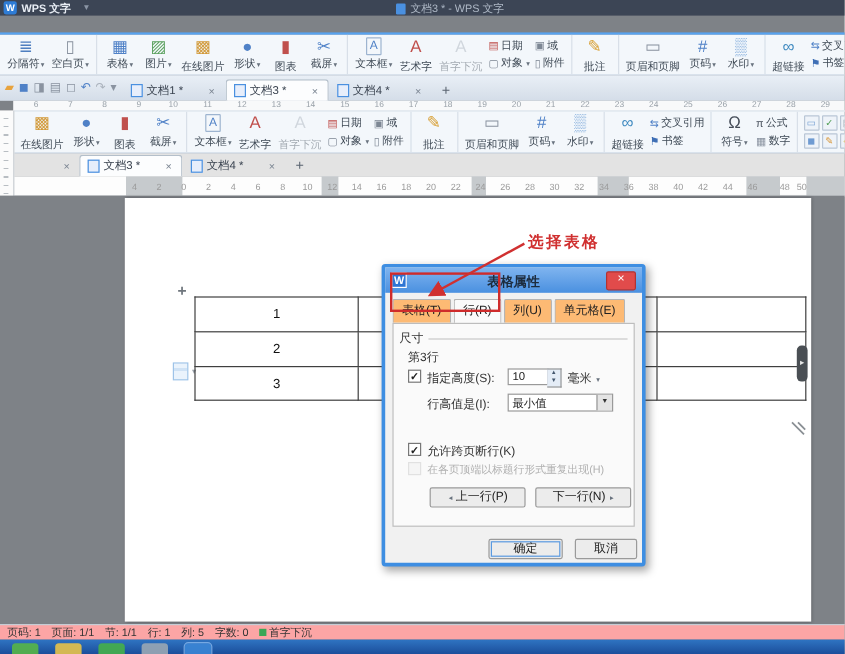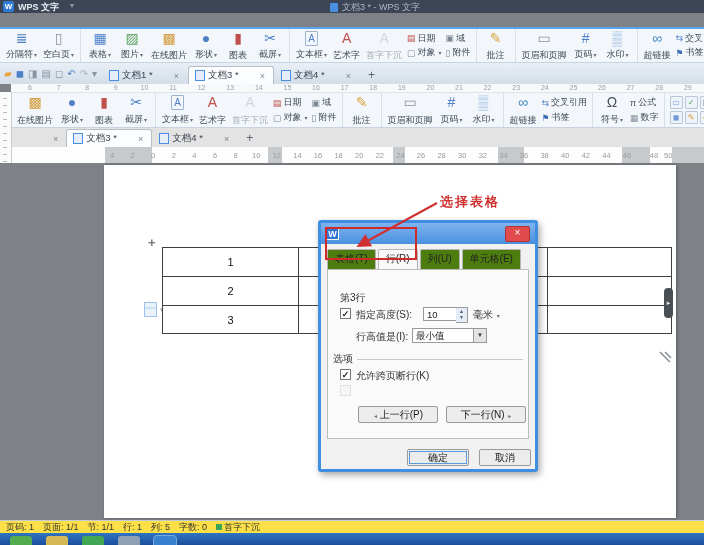--- a/index.html
+++ b/index.html
@@ -63,40 +63,40 @@
   #anchor-icon{position:absolute;left:40px;top:137px;width:11px;height:13px;border:1px solid #9ec3e8;background:linear-gradient(#eaf3fc 30%,#cfe2f5 30%,#cfe2f5 45%,#eaf3fc 45%);}
   #anchor-caret{position:absolute;left:56px;top:141px;color:#9aa2aa;font-size:7px;}
   #drag-handle{position:absolute;left:560px;top:123px;width:9px;height:30px;background:#4a4f54;border-radius:4px;color:#e8e8e8;font-size:7px;text-align:center;line-height:30px;cursor:ns-resize;}
   
   #dialog{position:absolute;left:318px;top:220px;width:220px;height:252px;background:#f1f1f1;border:3px solid #3e8ee2;border-radius:3px;box-shadow:2px 3px 7px rgba(0,0,0,.35);box-sizing:border-box;}
   #dlg-title{position:absolute;left:0;top:0;right:0;height:21px;background:linear-gradient(#7fb4ef,#4a90e0);}
   #dlg-logo{position:absolute;left:5px;top:4px;width:13px;height:13px;background:#2e75d4;border:1px solid #fff;color:#fff;font-size:9px;font-weight:bold;text-align:center;line-height:12px;box-sizing:border-box;}
   #dlg-title-text{position:absolute;left:0;right:0;top:4px;text-align:center;font-size:11px;font-weight:bold;color:#1d2c3e;}
   #dlg-close{position:absolute;right:5px;top:3px;width:23px;height:14px;background:#e14b4b;border:1px solid #b23333;border-radius:2px;color:#fff;font-size:10px;line-height:12px;text-align:center;cursor:default;}
   #dlg-tabs{position:absolute;left:6px;top:27px;right:6px;height:19px;display:flex;gap:2px;align-items:flex-end;}
-  .dlgtab{font-size:10px;color:#222;background:#4d7c0f;border:1px solid #b5b5b5;border-bottom:none;padding:2px 7px 3px 7px;border-radius:2px 2px 0 0;cursor:default;white-space:nowrap;}
+  .dlgtab{font-size:10px;color:#222;background:#fdba74;border:1px solid #b5b5b5;border-bottom:none;padding:2px 7px 3px 7px;border-radius:2px 2px 0 0;cursor:default;white-space:nowrap;}
   .dlgtab.act{background:#fafafa;position:relative;top:1px;padding-bottom:4px;}
   #dlg-body{position:absolute;left:6px;top:46px;right:6px;bottom:30px;background:#fafafa;border:1px solid #bdbdbd;}
   .grp{position:absolute;left:5px;right:5px;display:flex;align-items:center;gap:4px;font-size:10px;color:#333;}
   .grp .gline{flex:1;height:1px;background:#c9c9c9;}
   .dtext{position:absolute;font-size:10px;color:#333;white-space:nowrap;}
   .chk{position:absolute;width:11px;height:11px;background:#fff;border:1px solid #777;font-size:9px;font-weight:bold;color:#222;line-height:10px;text-align:center;cursor:default;box-sizing:border-box;}
   .chk.dis{background:#f0f0f0;border-color:#c5c5c5;}
   .spin{position:absolute;width:34px;height:14px;background:#fff;border:1px solid #999;font-size:9.5px;color:#222;padding:1px 3px 0 3px;box-sizing:border-box;}
   .spinbtns{position:absolute;width:11px;height:14px;border:1px solid #999;border-left:none;background:#e4ecf6;font-size:5px;line-height:6px;text-align:center;color:#44576e;cursor:default;}
   .combo{position:absolute;height:15px;background:#fff;border:1px solid #999;font-size:9.5px;color:#222;padding:1px 3px;box-sizing:border-box;cursor:default;}
   .combo .cbtn{position:absolute;right:0;top:0;bottom:0;width:12px;background:#e4e4e4;border-left:1px solid #999;font-size:6px;text-align:center;line-height:13px;color:#333;}
   .dbtn{position:absolute;height:17px;background:#ececec;border:1px solid #9a9a9a;border-radius:2px;font-size:10px;color:#222;text-align:center;line-height:15px;cursor:default;box-sizing:border-box;}
   #btn-ok{outline:1px solid #5a9ae0;outline-offset:-3px;}
   #red-box{position:absolute;left:4px;top:4px;width:88px;height:29px;border:2px solid #cf2b2b;}
   
   #annotation-label{position:absolute;left:440px;top:193px;color:#d03030;font-size:13px;font-weight:bold;letter-spacing:2px;}
   #overlay-svg{position:absolute;left:0;top:0;width:704px;height:545px;pointer-events:none;}
   
-  #statusbar{position:absolute;left:0;top:520px;width:704px;height:13px;background:#fde047;border-top:1px solid #c5ccd4;display:flex;align-items:center;gap:9px;padding-left:6px;font-size:9px;color:#333;box-sizing:border-box;}
+  #statusbar{position:absolute;left:0;top:520px;width:704px;height:13px;background:#fca5a5;border-top:1px solid #c5ccd4;display:flex;align-items:center;gap:9px;padding-left:6px;font-size:9px;color:#333;box-sizing:border-box;}
   #spell-wrap{display:flex;align-items:center;gap:2px;}
   #spell-icon{width:6px;height:6px;background:#3aa655;display:inline-block;}
   #taskbar{position:absolute;left:0;top:533px;width:704px;height:12px;background:linear-gradient(#2f74c2,#1b4e9b);display:flex;align-items:flex-end;gap:14px;padding-left:10px;}
   .tbicon{width:22px;height:9px;border-radius:3px 3px 0 0;opacity:.9;}
   .tbicon.hl{outline:1px solid #7fb0e8;background-color:#4a8fd8;}
 </style>
 </head>
 <body>
 
 <div id="app">
@@ -470,44 +470,46 @@
             </tr>
           </tbody>
         </table>
       <div id="drag-handle">▸</div>
     </div>
   </div>
 
   <div id="dialog">
     <div id="dlg-title">
       <span id="dlg-logo">W</span>
+      <div id="dlg-title-text">表格属性</div>
       <div id="dlg-close">×</div>
     </div>
     <div id="dlg-tabs">
         <span class="dlgtab">表格(T)</span>
         <span class="dlgtab act">行(R)</span>
         <span class="dlgtab">列(U)</span>
         <span class="dlgtab">单元格(E)</span>
       </div>
     <div id="dlg-body">
+      <div class="grp" style="top:5px;">
+          <span>尺寸</span>
+          <span class="gline"></span>
+        </div>
       <div class="dtext" style="left:12px;top:21px;">第3行</div>
       <div class="chk" style="left:12px;top:38px;">✓</div>
       <div class="dtext" style="left:28px;top:38px;">指定高度(S):</div>
       <div class="spin" style="left:95px;top:37px;">10</div>
       <div class="spinbtns" style="left:128px;top:37px;">▲<br>▼</div>
       <div class="dtext" style="left:145px;top:38px;"><span>毫米</span> <span class="car">▾</span></div>
       <div class="dtext" style="left:28px;top:60px;">行高值是(I):</div>
-      <div class="combo" style="left:84px;top:58px;width:75px;"><span>最小值</span><span class="cbtn">▼</span></div>
-      <div class="grp" style="top:82px;">
-          <span>选项</span>
-          <span class="gline"></span>
-        </div>
+      <div class="combo" style="left:95px;top:58px;width:88px;"><span>最小值</span><span class="cbtn">▼</span></div>
       <div class="chk" style="left:12px;top:99px;">✓</div>
       <div class="dtext" style="left:28px;top:99px;">允许跨页断行(K)</div>
       <div class="chk dis" style="left:12px;top:115px;"></div>
+      <div class="dtext" style="left:28px;top:115px;color:#b0b0b0;font-size:9px;">在各页顶端以标题行形式重复出现(H)</div>
       <div class="dbtn" style="left:30px;top:136px;width:80px;"><span class="car">◂</span> <span>上一行(P)</span></div>
       <div class="dbtn" style="left:118px;top:136px;width:80px;"><span>下一行(N)</span> <span class="car">▸</span></div>
     </div>
     <div class="dbtn" id="btn-ok" style="left:86px;top:226px;width:62px;">确定</div>
     <div class="dbtn" style="left:158px;top:226px;width:52px;">取消</div>
     <div id="red-box"></div>
   </div>
 
   <div id="annotation-label">选择表格</div>
 

